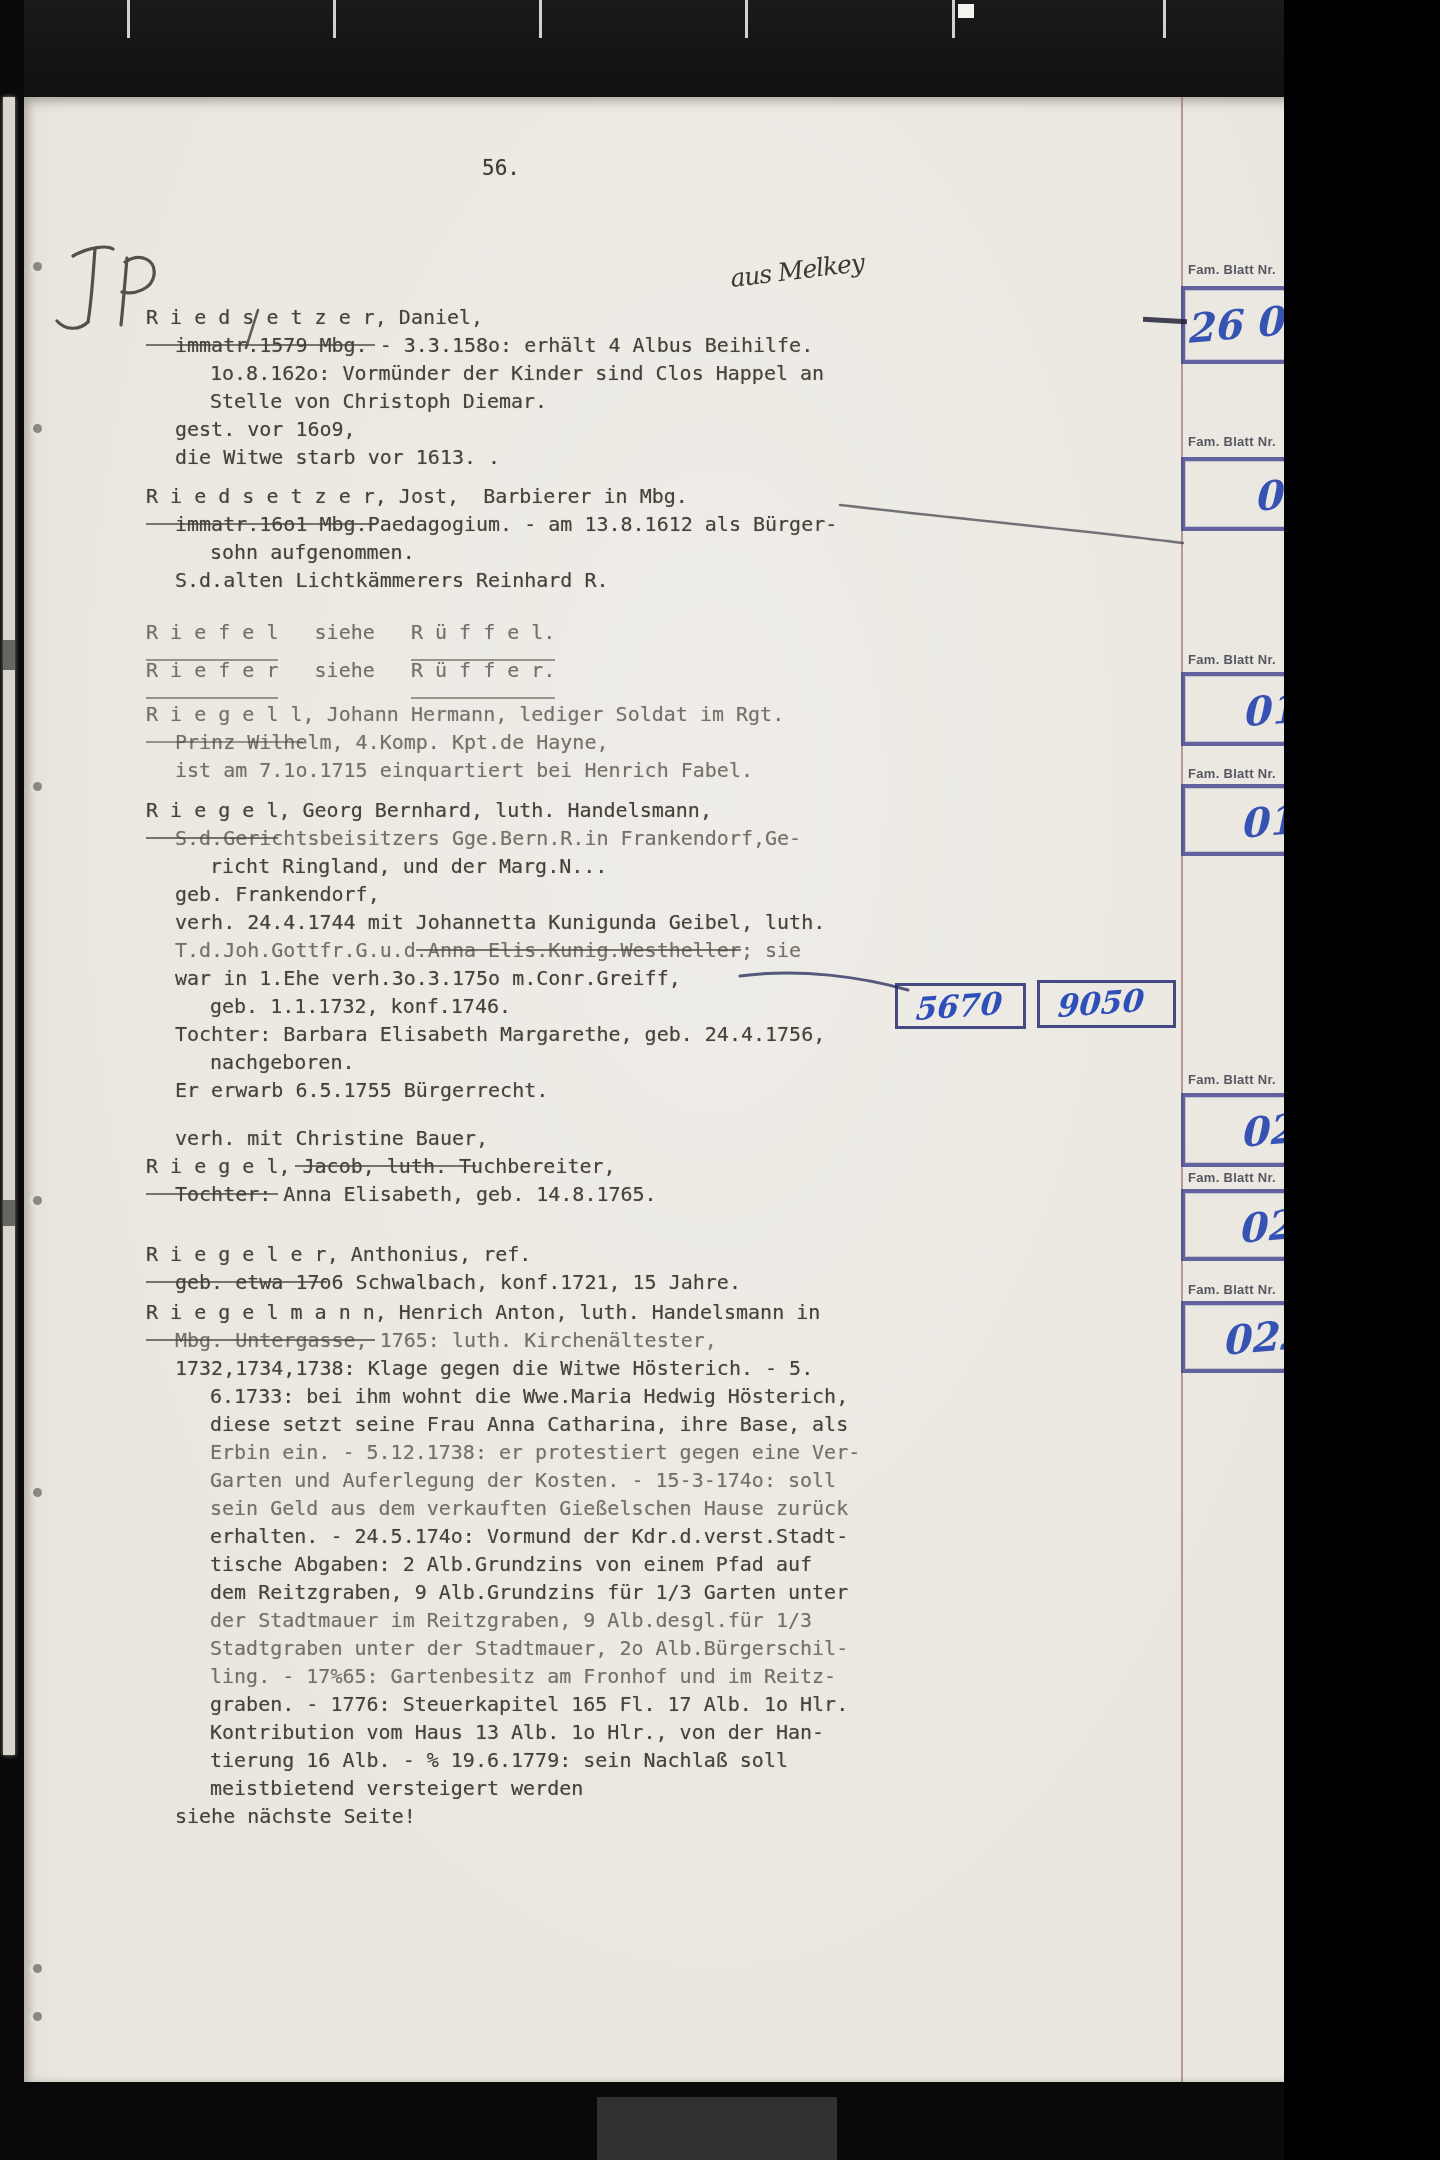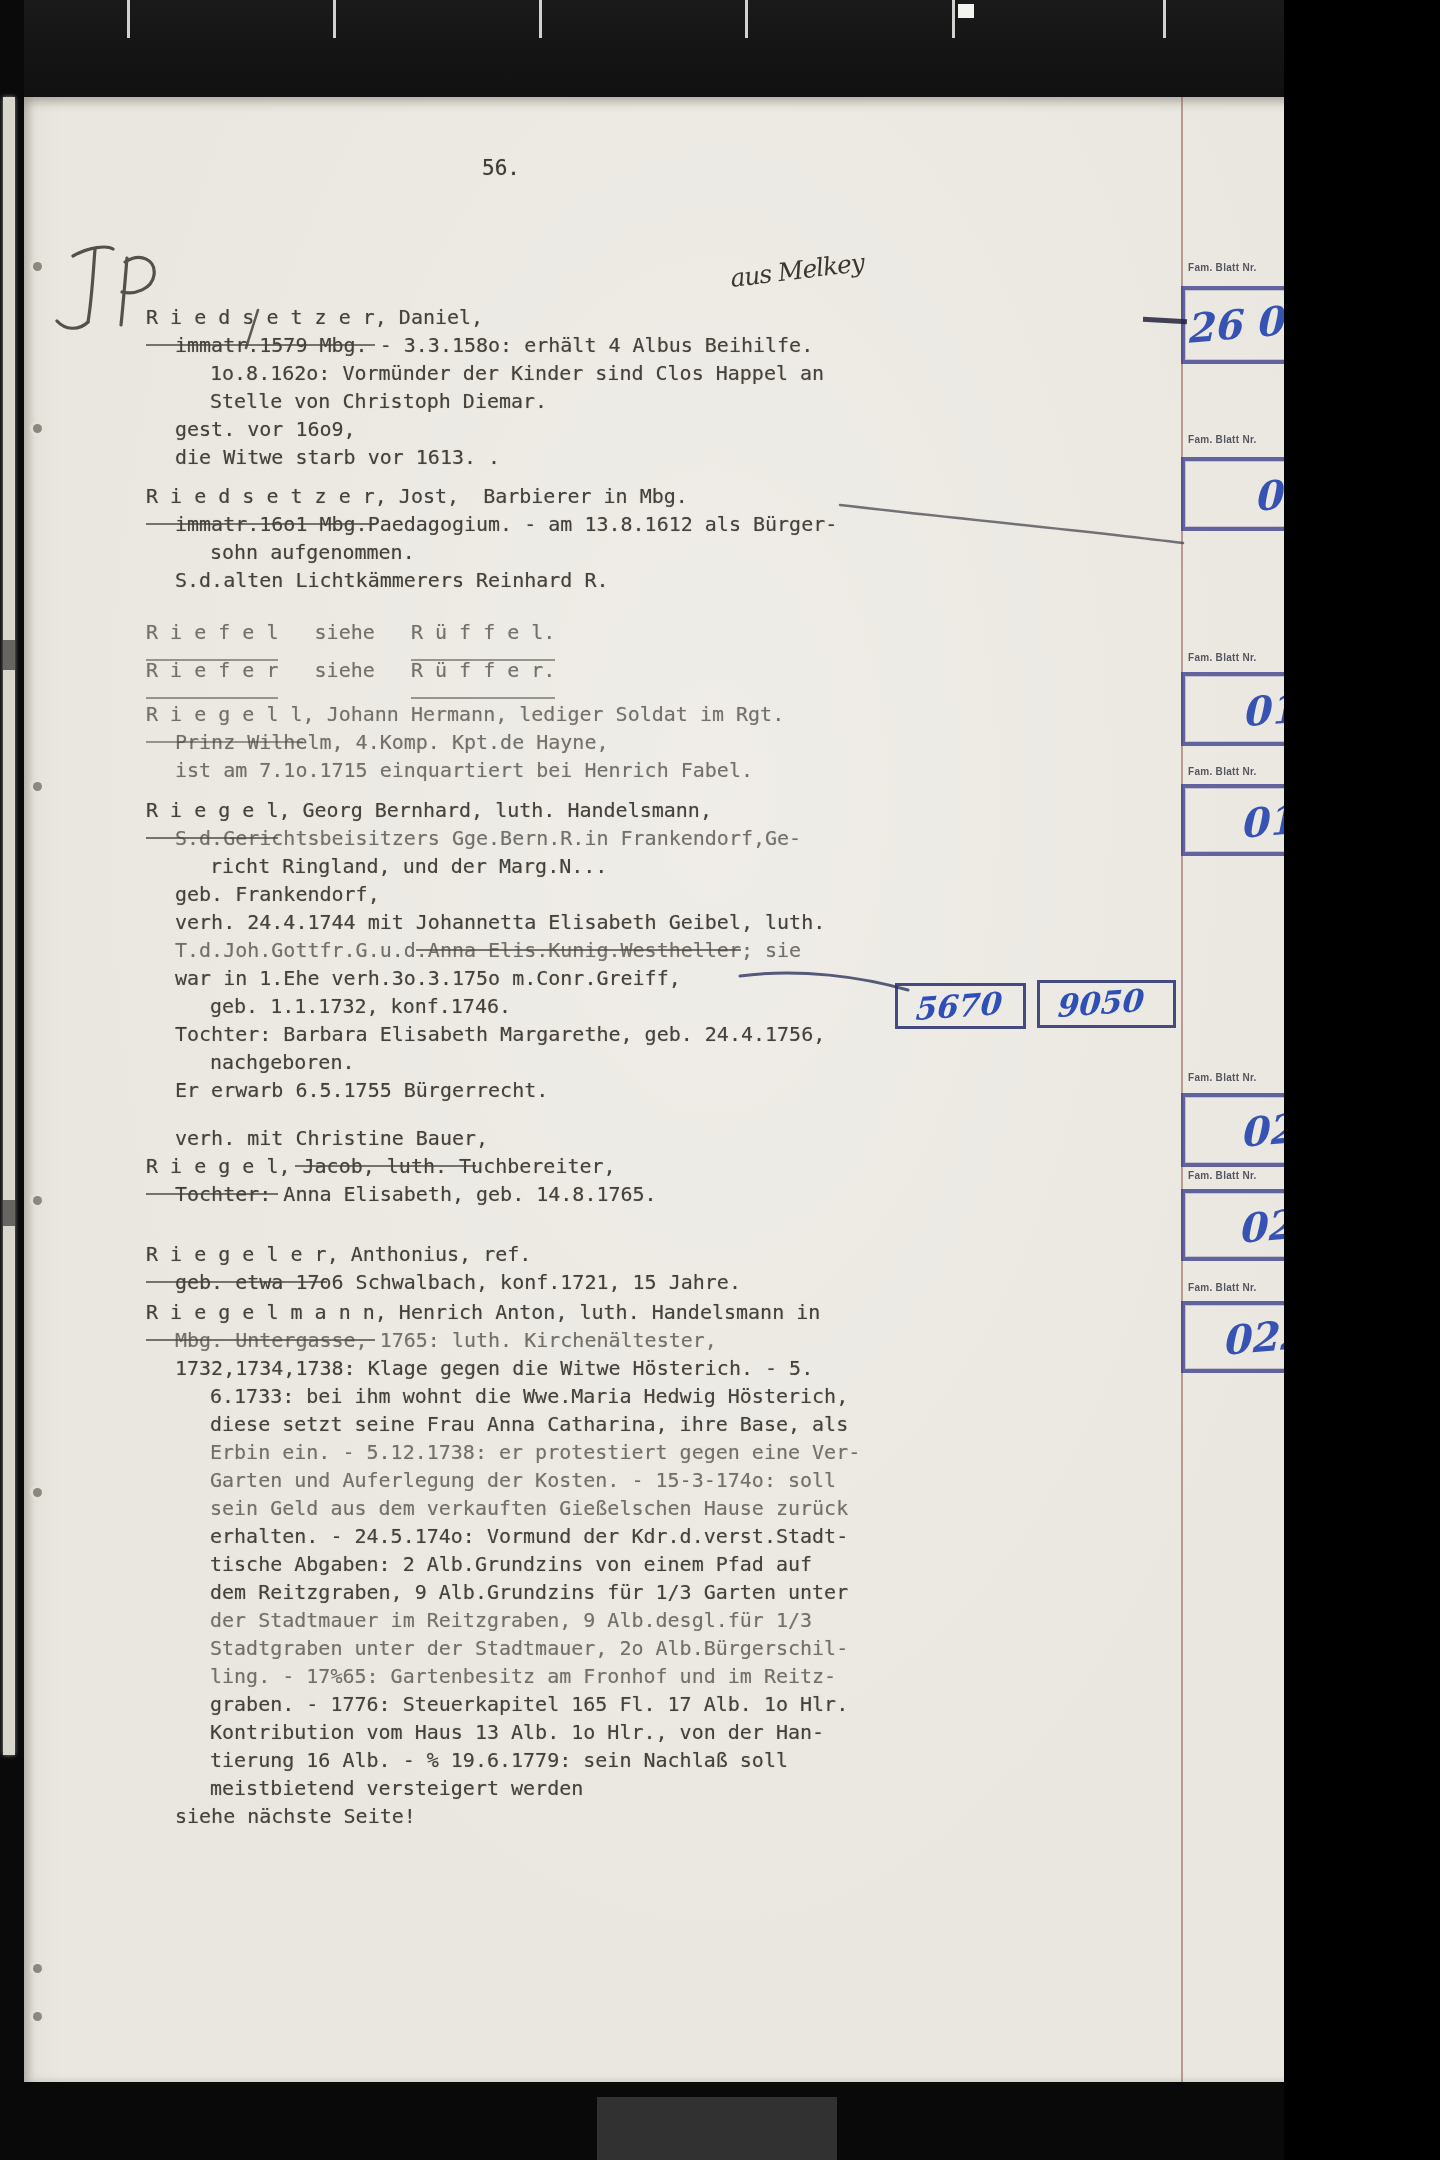--- a/index.html
+++ b/index.html
@@ -34,21 +34,21 @@
   
   #text-col{position:absolute;left:0;top:0;}
   .entry{position:absolute;left:146px;width:780px;}
   .line{white-space:pre;font-size:20px;line-height:28px;color:#46423b;
         text-shadow:0 0 1px rgba(70,64,56,.45);}
   .ind1{margin-left:29px;} .ind2{margin-left:64px;}
   .f{opacity:.72;}
   .u{border-bottom:2px solid rgba(70,64,56,.7);padding-bottom:15px;}
   
   .fam-label{position:absolute;left:1188px;font-family:"Liberation Sans",sans-serif;
-             font-size:10px;font-weight:700;letter-spacing:.3px;color:#3d3d49;opacity:.85;}
+             font-size:13px;font-weight:700;letter-spacing:.3px;color:#3d3d49;opacity:.85;}
   .fam-box{position:absolute;left:1181px;width:168px;border:4px solid rgba(58,60,138,.78);
            box-shadow:inset 0 0 0 1px rgba(58,60,138,.22);}
   .fam-num{font-family:"DejaVu Serif",serif;font-style:italic;font-weight:700;
            font-size:40px;color:#3653b4;transform:rotate(-5deg) skewX(-6deg);
            display:inline-block;margin-top:8px;}
   .fam-dash{position:absolute;left:1143px;width:44px;height:5px;background:#23233a;
             transform:rotate(3deg);opacity:.85;}
   
   .hand-box{position:absolute;border:3px solid rgba(40,46,110,.85);}
   .hand-num{font-family:"DejaVu Serif",serif;font-style:italic;font-weight:700;
@@ -125,21 +125,21 @@
       <div class="entry" style="top: 700px;">
         <div class="line f"><span class="u">R i e g e l l</span><span>, Johann Hermann, lediger Soldat im Rgt.</span></div>
         <div class="line ind1 f"><span>Prinz Wilhelm, 4.Komp. Kpt.de Hayne,</span></div>
         <div class="line ind1 f"><span>ist am 7.1o.1715 einquartiert bei Henrich Fabel.</span></div>
       </div>
       <div class="entry" style="top: 796px;">
         <div class="line"><span class="u">R i e g e l</span><span>, Georg Bernhard, luth. Handelsmann,</span></div>
         <div class="line ind1 f"><span>S.d.Gerichtsbeisitzers Gge.Bern.R.in Frankendorf,Ge-</span></div>
         <div class="line ind2"><span>richt Ringland, und der Marg.N...</span></div>
         <div class="line ind1"><span>geb. Frankendorf,</span></div>
-        <div class="line ind1"><span>verh. 24.4.1744 mit </span><span class="u">Johannetta Elisabeth Geibel</span><span>, luth.</span></div>
+        <div class="line ind1"><span>verh. 24.4.1744 mit </span><span class="u">Johannetta Kunigunda Geibel</span><span>, luth.</span></div>
         <div class="line ind1 f"><span>T.d.Joh.Gottfr.G.u.d.Anna Elis.Kunig.Westheller; sie</span></div>
         <div class="line ind1"><span>war in 1.Ehe verh.3o.3.175o m.Conr.Greiff,</span></div>
         <div class="line ind2"><span>geb. 1.1.1732, konf.1746.</span></div>
         <div class="line ind1"><span>Tochter: Barbara Elisabeth Margarethe, geb. 24.4.1756,</span></div>
         <div class="line ind2"><span>nachgeboren.</span></div>
         <div class="line ind1"><span>Er erwarb 6.5.1755 Bürgerrecht.</span></div>
       </div>
       <div class="entry" style="top: 1124px;">
         <div class="line ind1"><span>verh. mit </span><span class="u">Christine Bauer</span><span>,</span></div>
         <div class="line"><span class="u">R i e g e l</span><span>, Jacob, luth. Tuchbereiter,</span></div>

